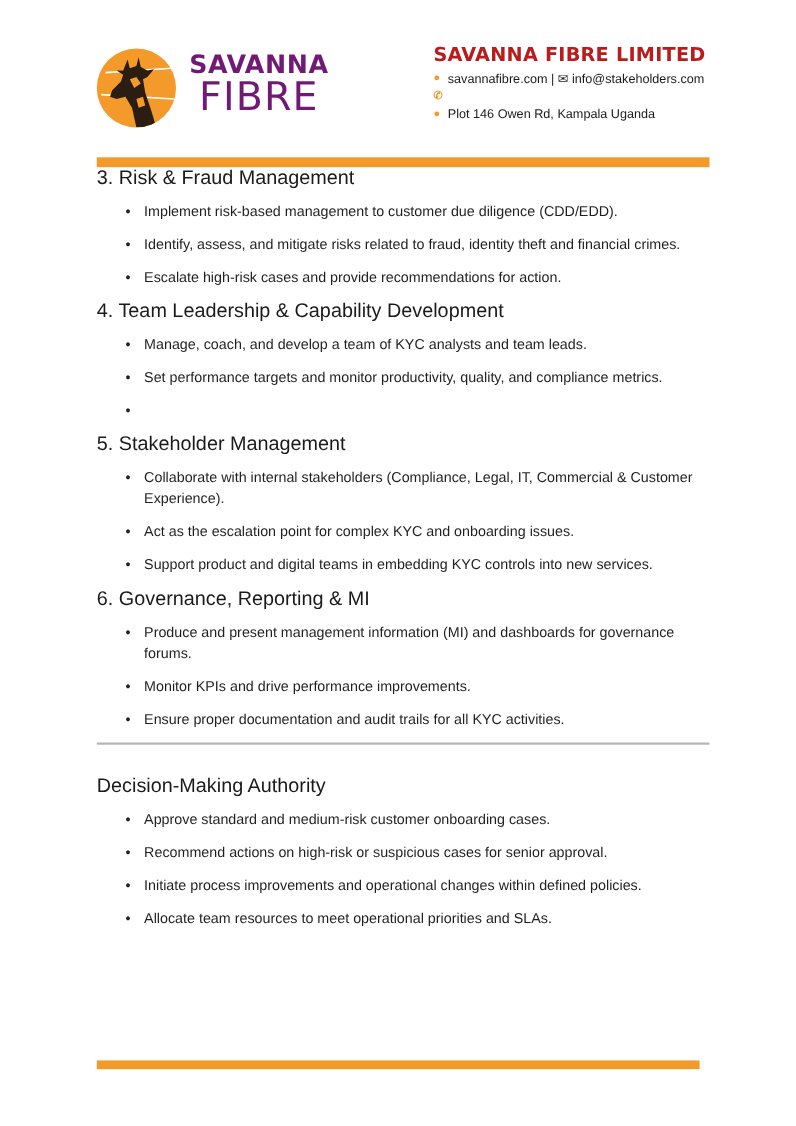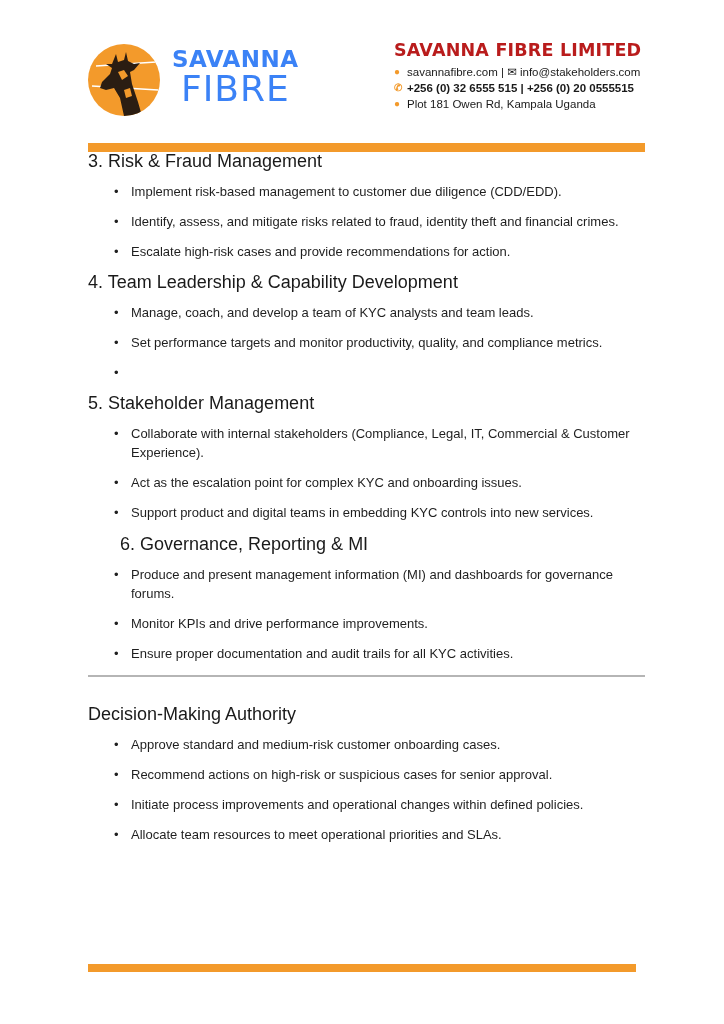--- a/index.html
+++ b/index.html
@@ -1,20 +1,20 @@
 <!DOCTYPE html>
 <html><head>
 <meta charset="utf-8">
 <style>
   html, body { margin:0; padding:0; background:#ffffff; }
   body { width:724px; height:1024px; position:relative; overflow:hidden; font-family:"Liberation Sans", sans-serif; color:#1a1a1a; }
   .logo { position:absolute; left:88px; top:42px; width:200px; height:80px; }
   .logo-circle { position:absolute; left:0; top:2px; width:72px; height:72px; border-radius:50%; background:#f39a2b; overflow:hidden; }
   .logo-circle svg { position:absolute; left:0; top:0; }
-  .logo-text { position:absolute; left:84px; top:0; line-height:1; color:#3b82f6; }
+  .logo-text { position:absolute; left:84px; top:0; line-height:1; color:#701a75; }
   .logo-savanna { font-family:"DejaVu Sans", sans-serif; font-weight:bold; font-size:23px; letter-spacing:0.5px; display:block; margin-top:6px; }
   .logo-fibre { font-family:"DejaVu Sans", sans-serif; font-size:36px; letter-spacing:1px; display:block; margin-top:0px;text-align:center; }
   .company { position:absolute; left:394px; top:40px; width:260px; }
   .company-name { font-family:"DejaVu Sans", sans-serif; font-weight:bold; font-size:17.5px; letter-spacing:0.2px; margin-bottom:4px; color:#b91c1c; }
   .contact-line { font-size:11.5px; line-height:16px; color:#1a1a1a; display:flex; align-items:center; white-space:nowrap; }
   .contact-line .ic { color:#f39a2b; font-size:10px; width:13px; display:inline-block; }
   .contact-line.bold { font-weight:bold; }
   .bar { position:absolute; background:#f39a2b; }
   .bar.top { left:88px; top:143px; width:557px; height:9px; }
   .bar.bottom { left:88px; top:964px; width:548px; height:8px; }
@@ -44,25 +44,24 @@
 </div>
 
 <div class="company">
   <div class="company-name">SAVANNA FIBRE LIMITED</div>
   <div class="contact-line">
     <span class="ic">●</span>
     <span>savannafibre.com | ✉ info@stakeholders.com</span>
   </div>
   <div class="contact-line bold">
     <span class="ic">✆</span>
-    <span>+256 (0) 32 6555 515 | +256 (0) 20 0555515</span>
   </div>
   <div class="contact-line">
     <span class="ic">●</span>
-    <span>Plot 181 Owen Rd, Kampala Uganda</span>
+    <span>Plot 146 Owen Rd, Kampala Uganda</span>
   </div>
 </div>
 
 <div class="bar top"></div>
 
 <div class="content">
 
   <h3 class="section-title" style="top:1px;">3. Risk &amp; Fraud Management</h3>
   <ul class="bullets" style="top:30px;">
     <li><span class="dot">•</span><span>Implement risk-based management to customer due diligence (CDD/EDD).</span></li>
@@ -77,21 +76,21 @@
     <li style="margin-top:11px;"><span class="dot">•</span></li>
   </ul>
 
   <h3 class="section-title" style="top:243px;">5. Stakeholder Management</h3>
   <ul class="bullets" style="top:272px;">
     <li><span class="dot">•</span><span>Collaborate with internal stakeholders (Compliance, Legal, IT, Commercial &amp; Customer Experience).</span></li>
     <li style="margin-top:11px;"><span class="dot">•</span><span>Act as the escalation point for complex KYC and onboarding issues.</span></li>
     <li style="margin-top:11px;"><span class="dot">•</span><span>Support product and digital teams in embedding KYC controls into new services.</span></li>
   </ul>
 
-  <h3 class="section-title" style="top:384px;margin-left:32px;">6. Governance, Reporting &amp; MI</h3>
+  <h3 class="section-title" style="top:384px;">6. Governance, Reporting &amp; MI</h3>
   <ul class="bullets" style="top:413px;">
     <li><span class="dot">•</span><span>Produce and present management information (MI) and dashboards for governance forums.</span></li>
     <li style="margin-top:11px;"><span class="dot">•</span><span>Monitor KPIs and drive performance improvements.</span></li>
     <li style="margin-top:11px;"><span class="dot">•</span><span>Ensure proper documentation and audit trails for all KYC activities.</span></li>
   </ul>
 
   <h3 class="section-title" style="top:554px;">Decision-Making Authority</h3>
   <ul class="bullets" style="top:583px;">
     <li><span class="dot">•</span><span>Approve standard and medium-risk customer onboarding cases.</span></li>
     <li style="margin-top:11px;"><span class="dot">•</span><span>Recommend actions on high-risk or suspicious cases for senior approval.</span></li>

